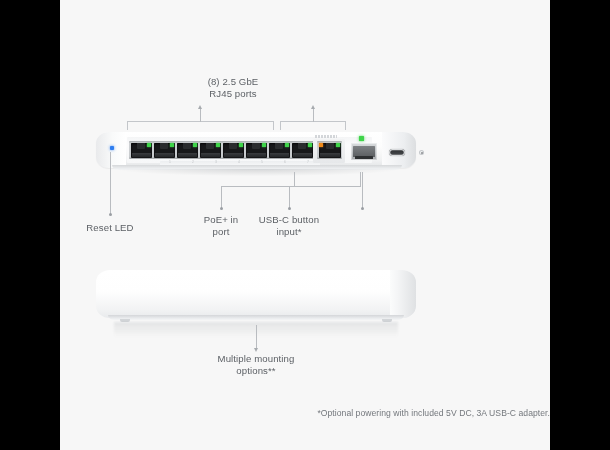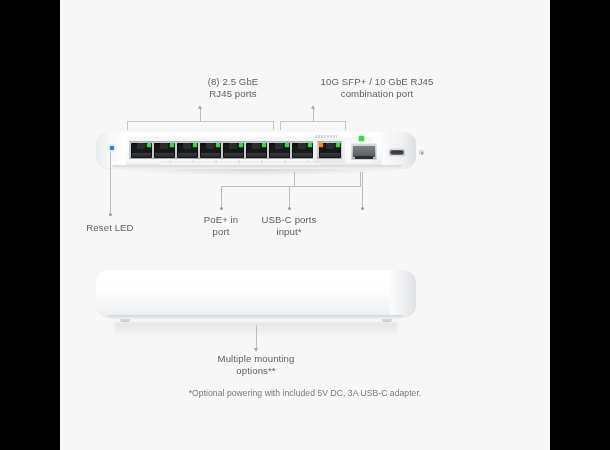--- a/index.html
+++ b/index.html
@@ -239,22 +239,20 @@
 <div id="stage">
 
   <div class="bar left"></div>
   <div class="bar right"></div>
 
   <div id="panel">
 
     <div class="lbl" style="left:108px;top:76px;width:130px;">(8) 2.5 GbE
 RJ45 ports</div>
 
-    <div class="lbl" style="left:232px;top:76px;width:170px;">10G SFP+ / 10 GbE RJ45
-combination port</div>
 
     <div class="bracket" style="left:67px;top:121px;width:147px;"></div>
     <div class="lead vline" style="left:140px;top:108px;height:14px;"></div>
     <div class="arrowup" style="left:138px;top:105px;"></div>
 
     <div class="bracket" style="left:220px;top:121px;width:66px;"></div>
     <div class="lead vline" style="left:253px;top:108px;height:14px;"></div>
     <div class="arrowup" style="left:251px;top:105px;"></div>
 
     <div id="switch">
@@ -349,21 +347,21 @@
     <div class="lead hline" style="left:161px;top:186px;width:74px;"></div>
     <div class="lead vline" style="left:161px;top:186px;height:22px;"></div>
     <div class="dot" style="left:160px;top:207px;"></div>
     <div class="lbl" style="left:126px;top:214px;width:70px;">PoE+ in
 port</div>
 
     <div class="lead vline" style="left:300px;top:172px;height:14px;"></div>
     <div class="lead hline" style="left:229px;top:186px;width:72px;"></div>
     <div class="lead vline" style="left:229px;top:186px;height:22px;"></div>
     <div class="dot" style="left:228px;top:207px;"></div>
-    <div class="lbl" style="left:191px;top:214px;width:76px;">USB-C ports
+    <div class="lbl" style="left:191px;top:214px;width:76px;">USB-C button
 input*</div>
 
     <div class="lead vline" style="left:302px;top:172px;height:36px;"></div>
     <div class="dot" style="left:301px;top:207px;"></div>
 
     <div id="device2">
       <div class="box2">
         <div class="hi"></div>
         <div class="rt"></div>
       </div>
@@ -371,16 +369,16 @@
       <div class="foot2" style="left:24px;"></div>
       <div class="foot2" style="right:24px;"></div>
       <div class="refl2"></div>
     </div>
 
     <div class="lead vline" style="left:196px;top:325px;height:24px;"></div>
     <div class="arrowdown" style="left:194px;top:348px;"></div>
     <div class="lbl" style="left:141px;top:353px;width:110px;">Multiple mounting
 options**</div>
 
-    <div class="foot" style="top:388px;">*Optional powering with included 5V DC, 3A USB-C adapter.</div>
+    <div class="foot" style="top:408px;text-align:right;">*Optional powering with included 5V DC, 3A USB-C adapter.</div>
 
   </div>
 </div>
 
 </body></html>

